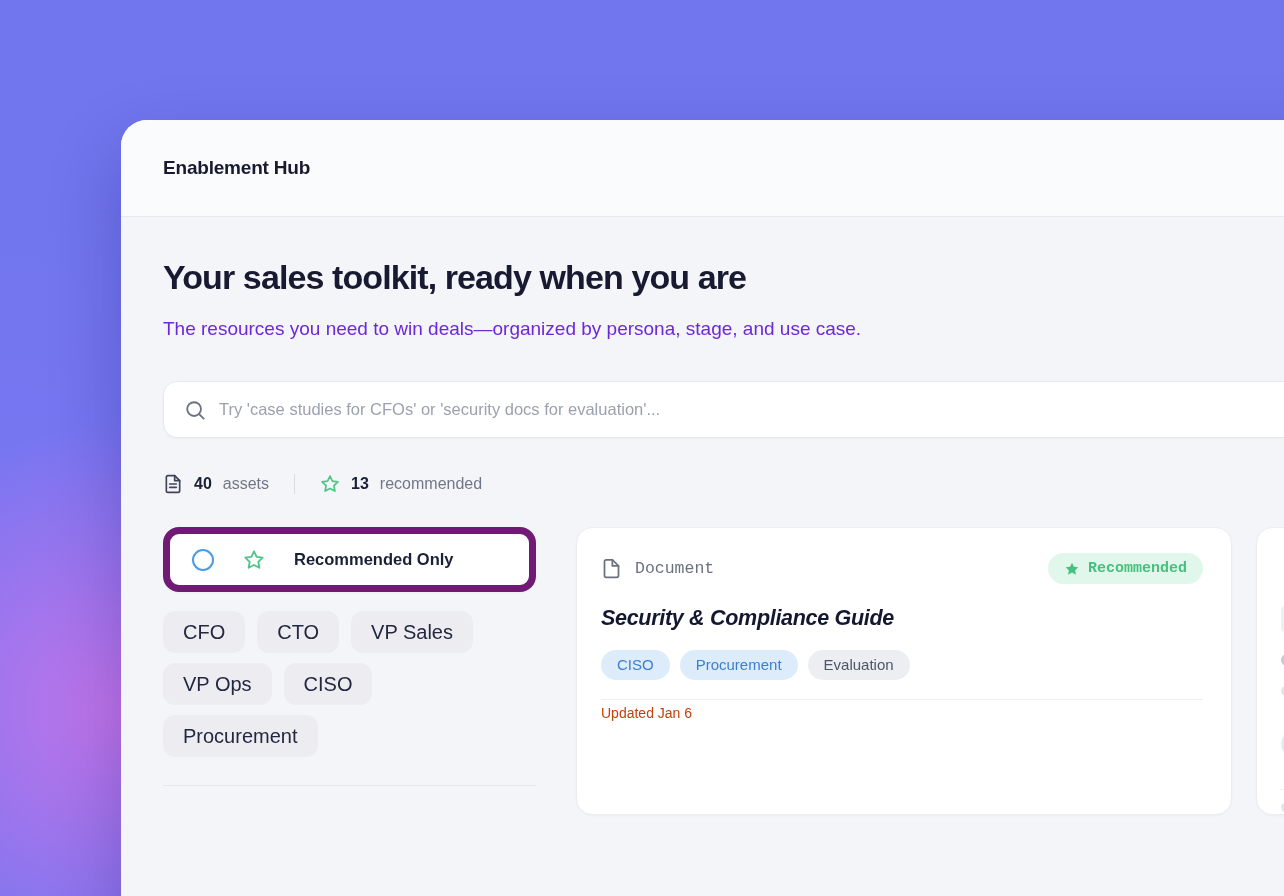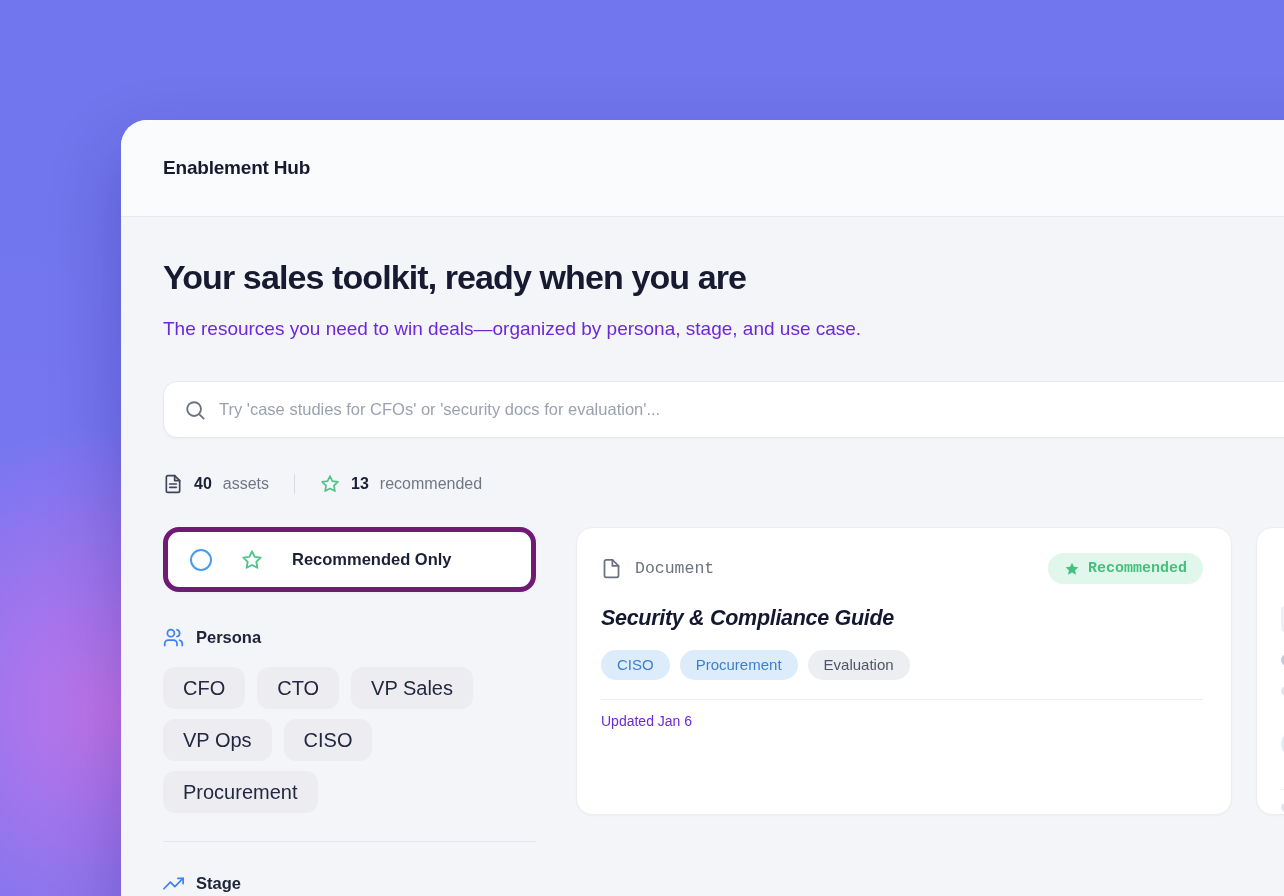--- a/index.html
+++ b/index.html
@@ -57,21 +57,21 @@
   .stats-row .count { color:#1c2036; font-weight:700; }
   .stats-icon { color:#3e445a; }
   .star-green { color:#4cc586; }
   .v-divider { width:1px; height:20px; background:#d9dce4; margin:0 14px; }
 
   .content-row { margin-top:33px; display:flex; gap:40px; align-items:flex-start; }
 
   
   .sidebar { width:373px; flex:0 0 auto; }
   .rec-only-card {
-    height:65px; background:#ffffff; border:5px solid #701a75; border-radius:16px;
+    height:65px; background:#ffffff; border:7px solid #701a75; border-radius:16px;
     display:flex; align-items:center; padding:0 22px; gap:29px; cursor:pointer;
     box-shadow:0 1px 2px rgba(25,27,48,0.03);
   }
   .radio-circle {
     width:22px; height:22px; border-radius:50%;
     border:2px solid #4a9ce8; background:transparent; flex:0 0 auto;
   }
   .rec-only-label { font-size:16.5px; font-weight:600; color:#1c2036; }
 
   .section-heading {
@@ -104,22 +104,22 @@
     border-radius:999px; padding:7px 16px;
   }
   .card-title { margin-top:22px; font-size:21.5px; font-weight:700; color:#131730; letter-spacing:-0.3px;font-style:italic; }
   .card-desc { margin-top:12px; font-size:16.5px; line-height:24px; color:#6e7486; max-width:600px; }
   .tag-row { margin-top:19px; display:flex; gap:10px; }
   .tag {
     border-radius:999px; padding:6px 16px; font-size:15px; font-weight:500; line-height:18px;
   }
   .tag.blue { background:#ddecfb; color:#3c7fd0; }
   .tag.gray { background:#eceef2; color:#4e5568; }
-  .card-footer { margin-top:19px; border-top:1px solid #eceef2; padding-top:13px;
-    font-size:14px; color:#6d28d9; }
+  .card-footer { margin-top:19px; border-top:1px solid #eceef2; padding-top:5px;
+    font-size:14px; color:#c2410c; }
 
   
   .partial .ph-icon { width:22px; height:26px; background:#edeff3; border-radius:4px; margin-top:53px; }
   .partial .ph-line-dark { width:180px; height:12px; background:#c6cad4; border-radius:6px; margin-top:22px; }
   .partial .ph-line { width:220px; height:10px; background:#e3e5eb; border-radius:5px; margin-top:20px; }
   .partial .ph-tag { width:70px; height:28px; background:#ddecfb; border-radius:999px; margin-top:34px; }
   .partial .ph-footer { margin-top:31px; border-top:1px solid #eceef2; padding-top:13px; }
   .partial .ph-foot-line { width:90px; height:9px; background:#e3e5eb; border-radius:5px; }
 </style>
 </head>
@@ -166,48 +166,32 @@
       <aside class="sidebar">
 
         <div class="rec-only-card">
           <span class="radio-circle"></span>
           <svg class="star-green" width="22" height="22" viewBox="0 0 24 24" fill="none" stroke="currentColor" stroke-width="2" stroke-linecap="round" stroke-linejoin="round">
               <path d="M12 2.5l2.9 6 6.6.9-4.8 4.6 1.2 6.5-5.9-3.1-5.9 3.1 1.2-6.5L2.5 9.4l6.6-.9z"></path>
             </svg>
           <span class="rec-only-label">Recommended Only</span>
         </div>
 
-        <div class="section-heading">
-          <svg width="21" height="21" viewBox="0 0 24 24" fill="none" stroke="currentColor" stroke-width="2" stroke-linecap="round" stroke-linejoin="round">
-              <path d="M16 21v-2a4 4 0 0 0-4-4H6a4 4 0 0 0-4 4v2"></path>
-              <circle cx="9" cy="7" r="4"></circle>
-              <path d="M22 21v-2a4 4 0 0 0-3-3.87"></path>
-              <path d="M16 3.13a4 4 0 0 1 0 7.75"></path>
-            </svg>
-          <span>Persona</span>
-        </div>
 
         <div class="chips">
           <button class="chip">CFO</button>
           <button class="chip">CTO</button>
           <button class="chip">VP Sales</button>
           <button class="chip">VP Ops</button>
           <button class="chip">CISO</button>
           <button class="chip">Procurement</button>
         </div>
 
         <hr class="sidebar-divider">
 
-        <div class="section-heading stage-heading">
-          <svg width="21" height="21" viewBox="0 0 24 24" fill="none" stroke="currentColor" stroke-width="2" stroke-linecap="round" stroke-linejoin="round">
-              <polyline points="23 6 13.5 15.5 8.5 10.5 1 18"></polyline>
-              <polyline points="17 6 23 6 23 12"></polyline>
-            </svg>
-          <span>Stage</span>
-        </div>
 
       </aside>
 
       <main class="cards-grid">
 
         <article class="asset-card">
           <div class="card-top">
             <div class="card-type">
               <svg width="21" height="21" viewBox="0 0 24 24" fill="none" stroke="currentColor" stroke-width="2" stroke-linecap="round" stroke-linejoin="round">
                   <path d="M13 2H6a2 2 0 0 0-2 2v16a2 2 0 0 0 2 2h12a2 2 0 0 0 2-2V9z"></path>

